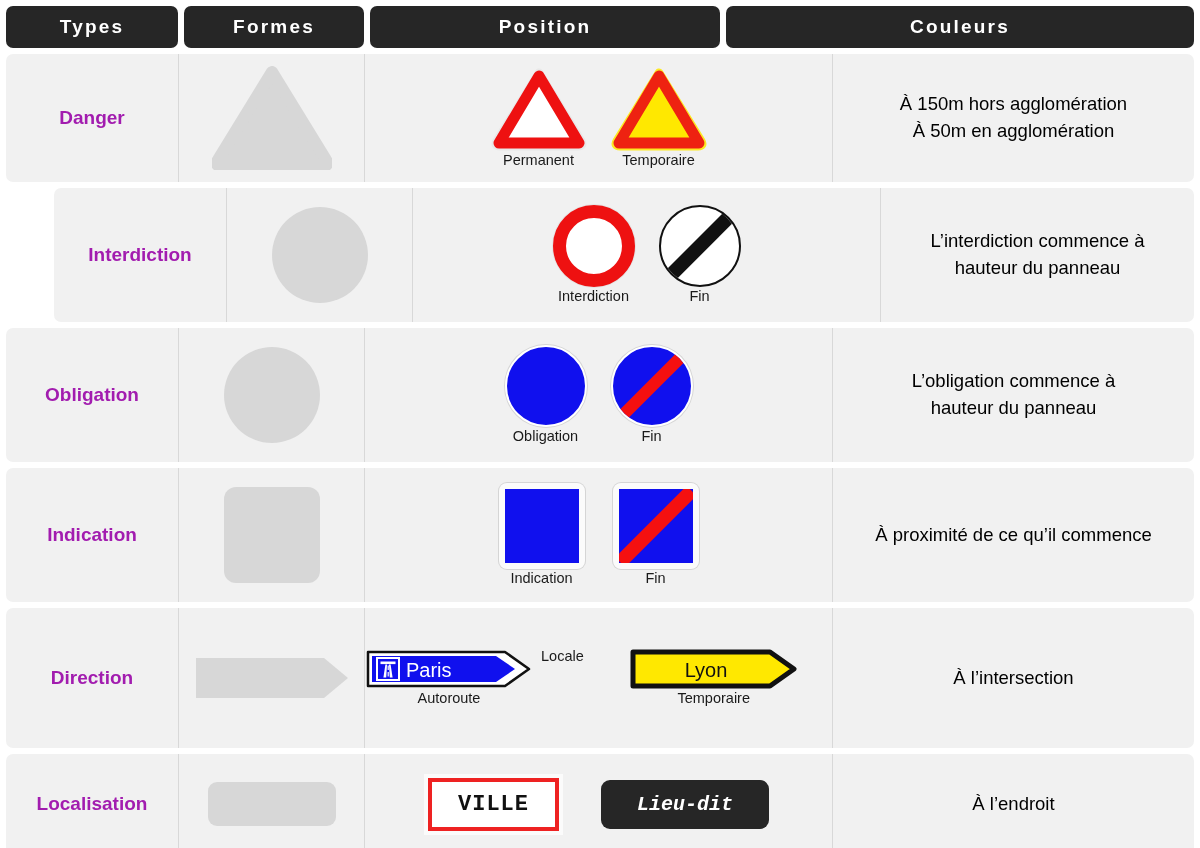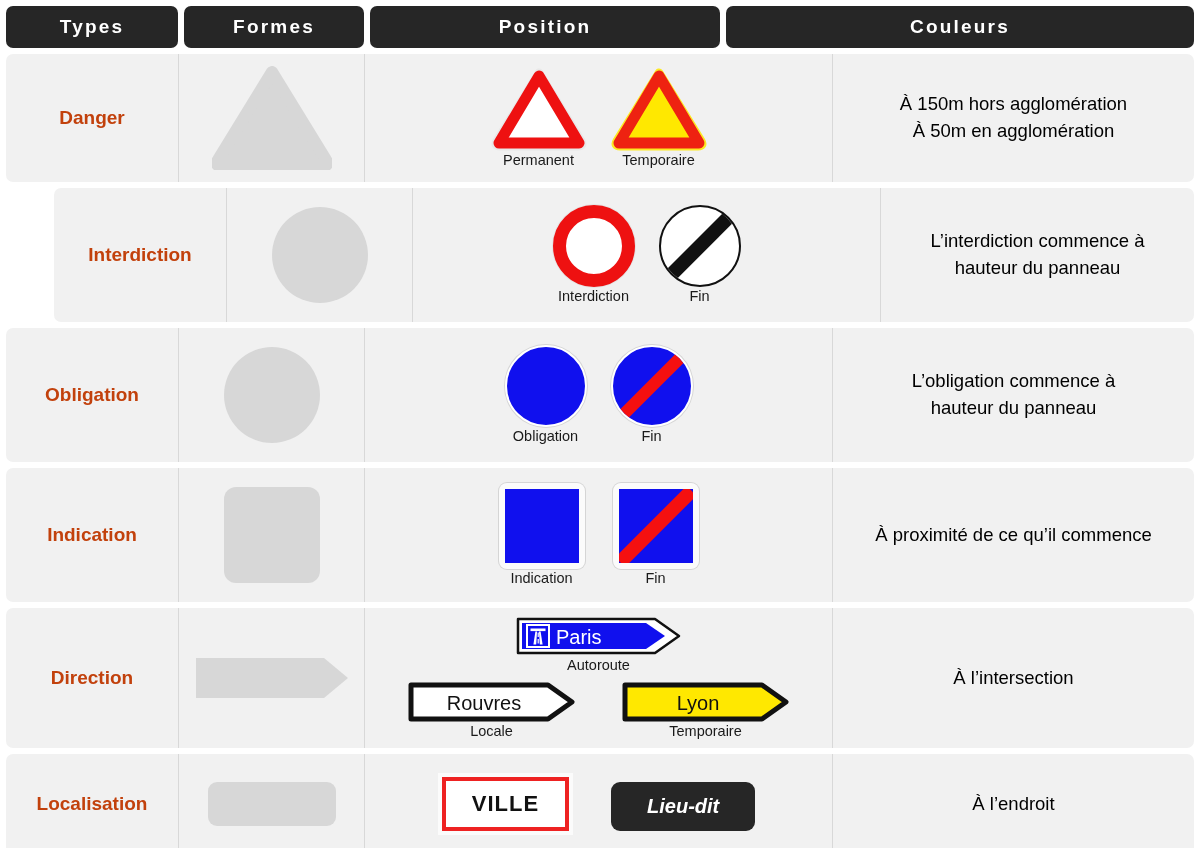--- a/index.html
+++ b/index.html
@@ -75,21 +75,21 @@
     box-sizing: border-box;
   }
   .cell.type     { flex: 0 0 172px; border-radius: 7px 0 0 7px; }
   .cell.forme    { flex: 0 0 186px; border-left: 1px solid #d8d8d8; }
   .cell.couleurs { flex: 0 0 468px; border-left: 1px solid #d8d8d8; }
   .cell.position { flex: 1 1 auto;  border-left: 1px solid #d8d8d8; border-radius: 0 7px 7px 0; }
 
   .type-label {
     font-size: 19px;
     font-weight: bold;
-    color: #c2410c;
+    color: #a21caf;
     text-align: right;
   }
   .position-text {
     font-size: 18.5px;
     color: #000000;
     text-align: center;
     line-height: 1.45;
     padding: 0 14px;
     white-space: pre-line;
   }
@@ -117,21 +117,21 @@
   .signs {
     display: flex;
     align-items: flex-start;
     justify-content: center;
     gap: 24px;
     width: 100%;
   }
   .signs.wide { gap: 28px; }
   .signs-stack {
     display: flex;
-    flex-direction: column;
+    flex-direction: row;
     gap: 8px;
     width: 100%;
     align-items: center;
   }
   .signs-row {
     display: flex;
     align-items: flex-start;
     justify-content: center;
     gap: 46px;
   }
@@ -414,26 +414,20 @@
                   <rect x="22.6" y="16.5" width="1.2" height="4.5" fill="#ffffff"></rect>
                   <rect x="22.6" y="23" width="1.2" height="4.5" fill="#ffffff"></rect>
                   <text x="41" y="28" fill="#ffffff" font-family="Liberation Sans, sans-serif" font-size="20">Paris</text>
                 </svg>
               </div>
               <span class="sign-caption">Autoroute</span>
             </div>
           </div>
           <div class="signs-row">
             <div class="sign">
-              <div class="sign-art">
-                <svg width="168" height="40" viewBox="0 0 168 40" class="dirsign">
-                  <path d="M3 3 L140 3 L164 20 L140 37 L3 37 Z" fill="#ffffff" stroke="#111111" stroke-width="5" stroke-linejoin="round"></path>
-                  <text x="76" y="28" fill="#111111" text-anchor="middle" font-family="Liberation Sans, sans-serif" font-size="20">Rouvres</text>
-                </svg>
-              </div>
               <span class="sign-caption">Locale</span>
             </div>
             <div class="sign">
               <div class="sign-art">
                 <svg width="168" height="40" viewBox="0 0 168 40" class="dirsign">
                   <path d="M3 3 L140 3 L164 20 L140 37 L3 37 Z" fill="#ffe800" stroke="#111111" stroke-width="5" stroke-linejoin="round"></path>
                   <text x="76" y="28" fill="#111111" text-anchor="middle" font-family="Liberation Sans, sans-serif" font-size="20">Lyon</text>
                 </svg>
               </div>
               <span class="sign-caption">Temporaire</span>
@@ -447,21 +441,21 @@
     </div>
 
     <div class="row r-localisation">
       <div class="cell type">
         <span class="type-label">Localisation</span>
       </div>
       <div class="cell forme">
         <div class="shape shape-rrect"></div>
       </div>
       <div class="cell couleurs">
-        <div class="signs" style="gap:42px;align-items:flex-end;">
+        <div class="signs" style="gap:42px;align-items:center;font-family:Liberation Mono, monospace;">
           <div class="sign">
             <div class="sign-art">
               <div class="ville">VILLE</div>
             </div>
           </div>
           <div class="sign">
             <div class="sign-art">
               <div class="lieudit">Lieu-dit</div>
             </div>
           </div>

